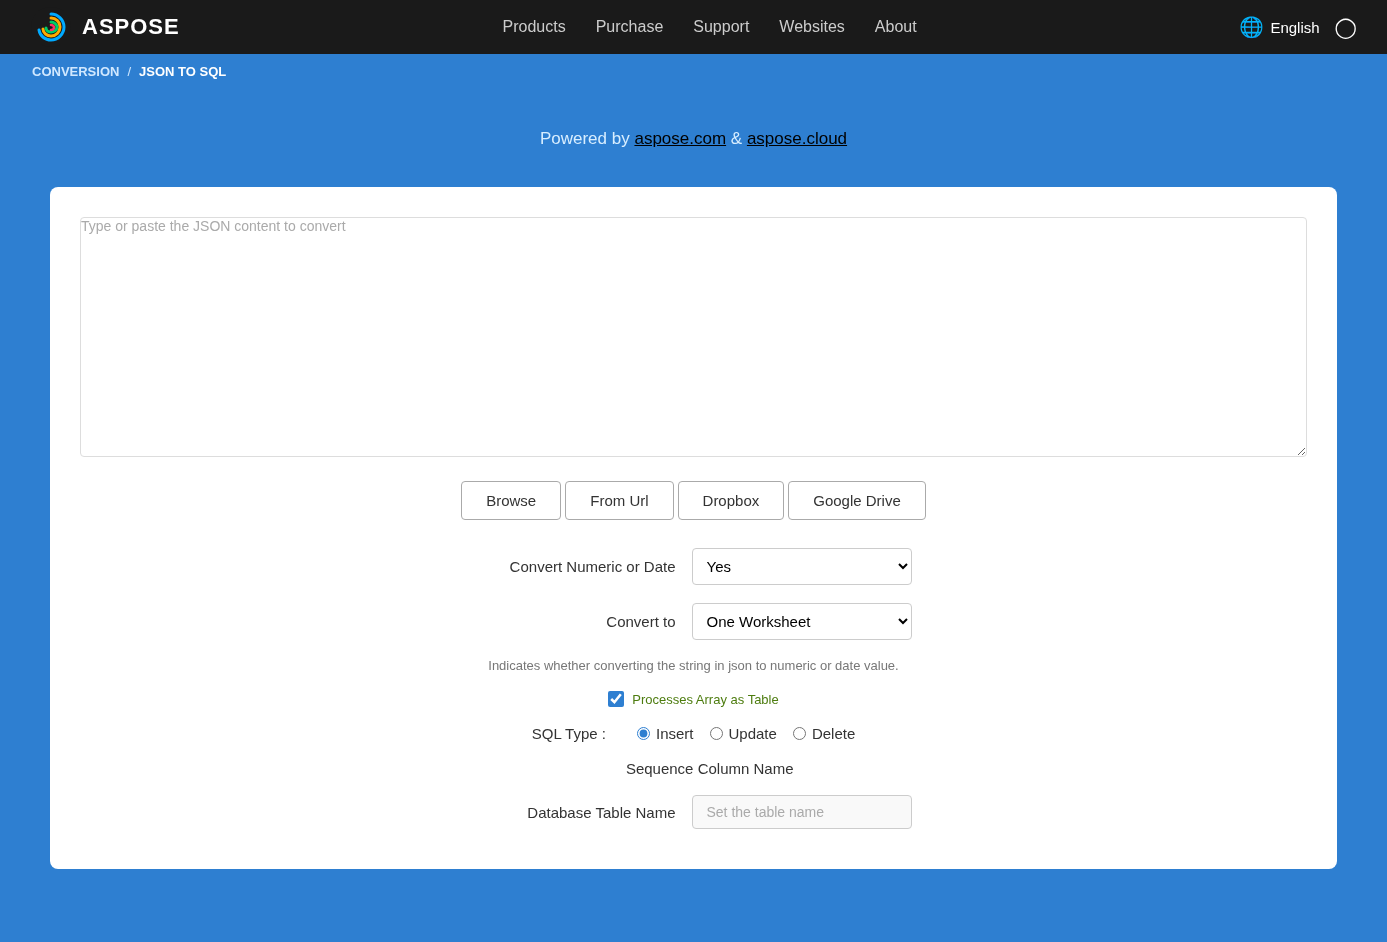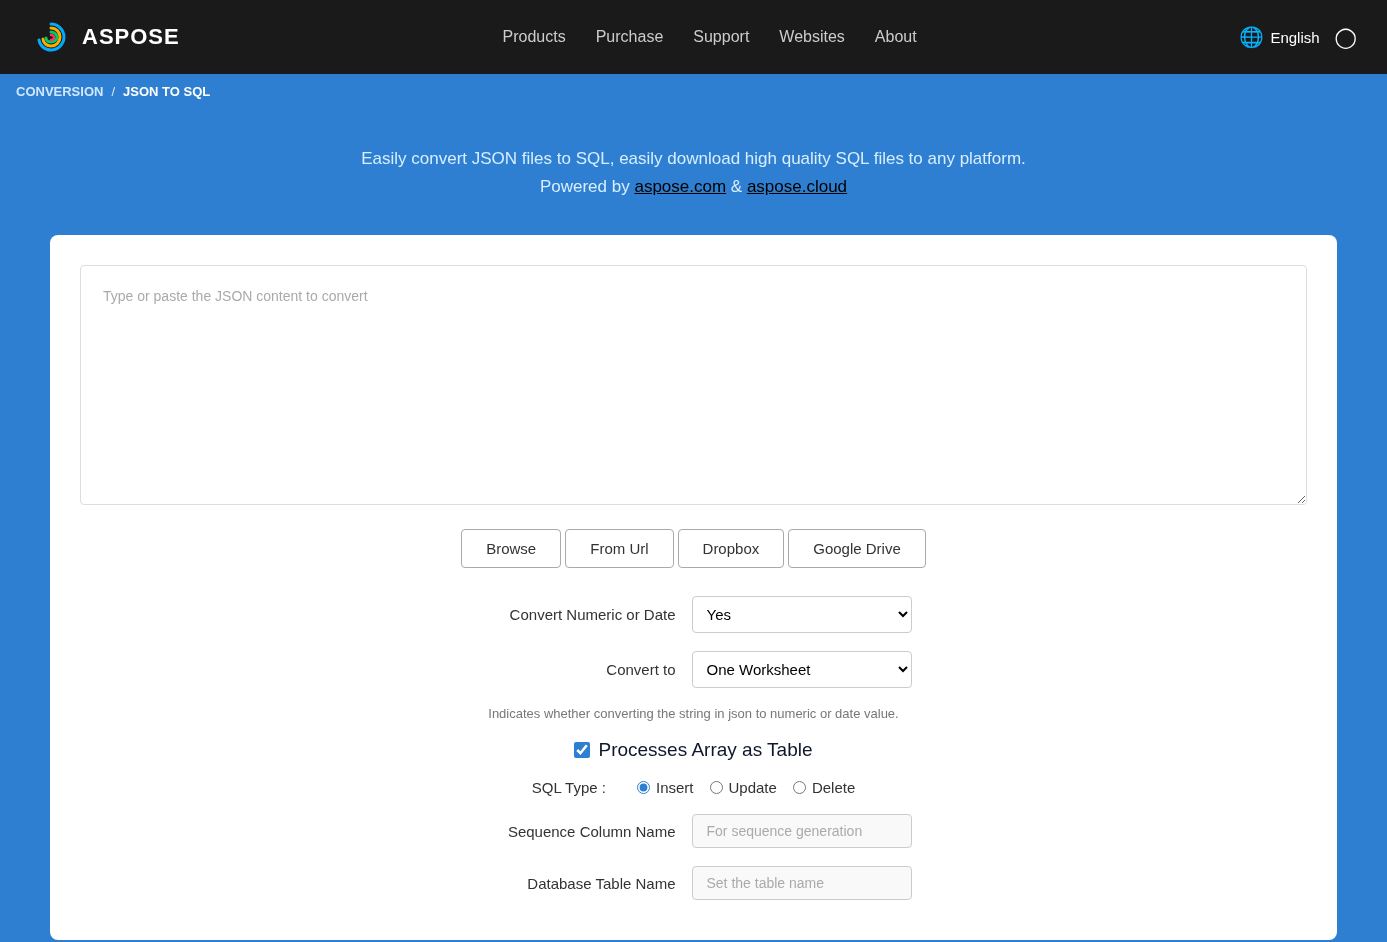--- a/index.html
+++ b/index.html
@@ -1,21 +1,21 @@
 <!DOCTYPE html>
 <html><head>
   <meta charset="utf-8">
   <style>
     * { box-sizing: border-box; margin: 0; padding: 0; }
     body { font-family: Arial, sans-serif; background: #2e7fd1; min-height: 942px; }
 
     
     .navbar {
       background: #1a1a1a;
-      height: 74px;
+      height: 54px;
       display: flex;
       align-items: center;
       padding: 0 30px;
       justify-content: space-between;
     }
     .navbar-left {
       display: flex;
       align-items: center;
       gap: 10px;
     }
@@ -48,21 +48,21 @@
       color: white;
       cursor: pointer;
       font-size: 15px;
     }
     .globe-icon { font-size: 20px; }
     .user-icon { color: white; font-size: 20px; cursor: pointer; }
 
     
     .breadcrumb-bar {
       background: #2e7fd1;
-      padding: 10px 16px;
+      padding: 10px 32px;
       display: flex;
       align-items: center;
       gap: 8px;
     }
     .breadcrumb-link {
       color: #d0e8ff;
       font-size: 13px;
       text-transform: uppercase;
       text-decoration: none;
       cursor: pointer;
@@ -114,21 +114,21 @@
       border-radius: 8px;
       padding: 30px 30px 40px;
     }
 
     
     .json-textarea {
       width: 100%;
       height: 240px;
       border: 1px solid #ddd;
       border-radius: 4px;
-      padding: 22px;
+      padding: 0;
       font-size: 14px;
       color: #aaa;
       resize: vertical;
       outline: none;
       font-family: Arial, sans-serif;
     }
     .json-textarea::placeholder { color: #aaa; }
 
     
     .buttons-row {
@@ -186,22 +186,22 @@
       display: flex;
       align-items: center;
       gap: 8px;
     }
     .checkbox-row input[type="checkbox"] {
       width: 16px;
       height: 16px;
       accent-color: #2e7fd1;
     }
     .checkbox-label {
-      font-size: 19px;
-      color: #0f172a;
+      font-size: 13px;
+      color: #4d7c0f;
     }
     .sql-type-row {
       display: flex;
       align-items: center;
       gap: 31px;
     }
     .sql-type-label {
       font-size: 15px;
       color: #333;
       font-weight: 500;
@@ -272,21 +272,20 @@
   </div>
 </nav>
 
 <div class="breadcrumb-bar">
   <a class="breadcrumb-link">CONVERSION</a>
   <span class="breadcrumb-sep">/</span>
   <span class="breadcrumb-current">JSON TO SQL</span>
 </div>
 
 <div class="hero">
-  <p>Easily convert JSON files to SQL, easily download high quality SQL files to any platform.</p>
   <p class="powered-by">
     <span>Powered by </span><a>aspose.com</a><span> &amp; </span><a>aspose.cloud</a>
   </p>
 </div>
 
 <div class="card">
   <div class="card-inner">
 
     
     <textarea class="json-textarea" placeholder="Type or paste the JSON content to convert" style=""></textarea>
@@ -337,21 +336,20 @@
           </label>
           <label class="radio-item">
             <input type="radio" name="sqlType" value="delete" style="">
             <span>Delete</span>
           </label>
         </div>
       </div>
 
       <div class="option-row">
         <span class="option-label">Sequence Column Name</span>
-        <input type="text" class="text-input" placeholder="For sequence generation" style="">
       </div>
 
       <div class="option-row">
         <span class="option-label">Database Table Name</span>
         <input type="text" class="text-input" placeholder="Set the table name" style="">
       </div>
 
     </div>
   </div>
 </div>

